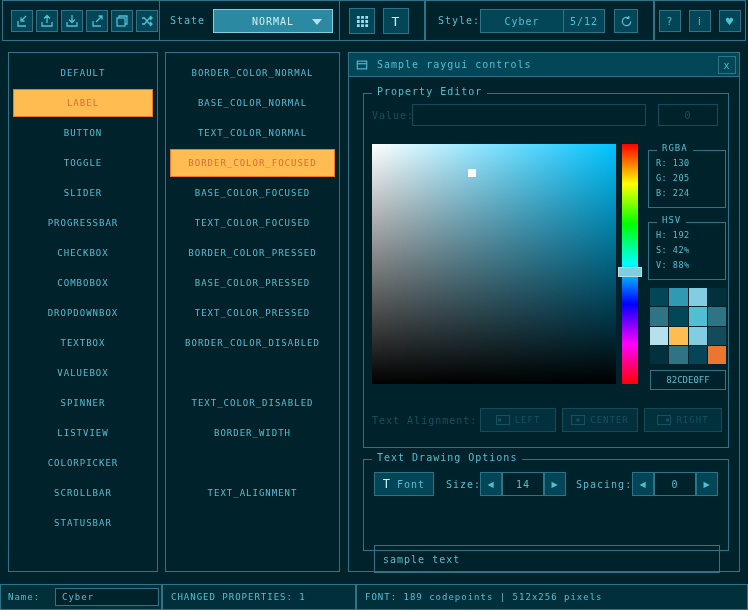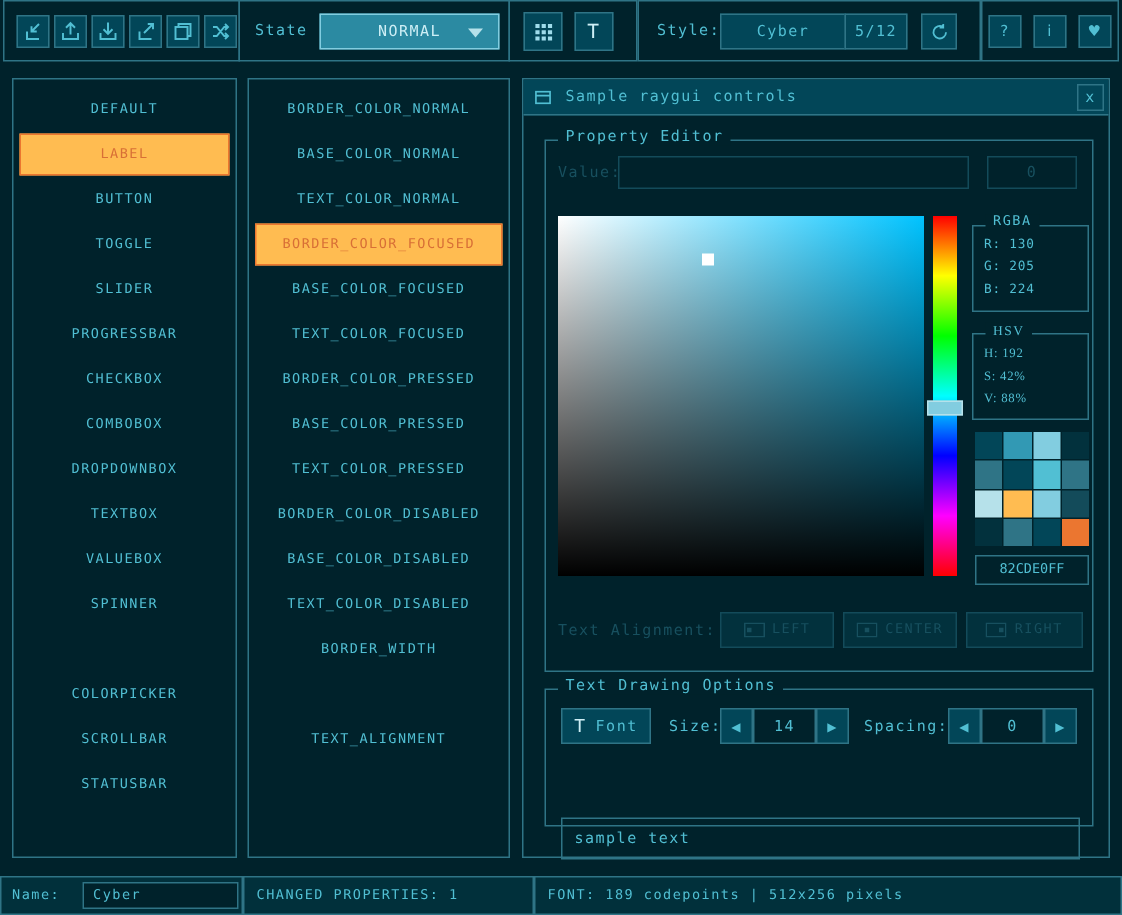--- a/index.html
+++ b/index.html
@@ -150,37 +150,37 @@
     <div class="list-item" style="top:66px;">BUTTON</div>
     <div class="list-item" style="top:96px;">TOGGLE</div>
     <div class="list-item" style="top:126px;">SLIDER</div>
     <div class="list-item" style="top:156px;">PROGRESSBAR</div>
     <div class="list-item" style="top:186px;">CHECKBOX</div>
     <div class="list-item" style="top:216px;">COMBOBOX</div>
     <div class="list-item" style="top:246px;">DROPDOWNBOX</div>
     <div class="list-item" style="top:276px;">TEXTBOX</div>
     <div class="list-item" style="top:306px;">VALUEBOX</div>
     <div class="list-item" style="top:336px;">SPINNER</div>
+    <div class="list-item" style="top:366px;">LISTVIEW</div>
     <div class="list-item" style="top:396px;">COLORPICKER</div>
     <div class="list-item" style="top:426px;">SCROLLBAR</div>
     <div class="list-item" style="top:456px;">STATUSBAR</div>
   </div>
 
   <div class="panel" style="left:165px; width:175px;text-align:right;">
     <div class="list-item" style="top:6px;">BORDER_COLOR_NORMAL</div>
     <div class="list-item" style="top:36px;">BASE_COLOR_NORMAL</div>
     <div class="list-item" style="top:66px;">TEXT_COLOR_NORMAL</div>
     <div class="list-item selected" style="top:96px;">BORDER_COLOR_FOCUSED</div>
     <div class="list-item" style="top:126px;">BASE_COLOR_FOCUSED</div>
     <div class="list-item" style="top:156px;">TEXT_COLOR_FOCUSED</div>
     <div class="list-item" style="top:186px;">BORDER_COLOR_PRESSED</div>
     <div class="list-item" style="top:216px;">BASE_COLOR_PRESSED</div>
     <div class="list-item" style="top:246px;">TEXT_COLOR_PRESSED</div>
     <div class="list-item" style="top:276px;">BORDER_COLOR_DISABLED</div>
-    <div class="list-item" style="top:306px;">BASE_COLOR_DISABLED</div>
     <div class="list-item" style="top:336px;">TEXT_COLOR_DISABLED</div>
     <div class="list-item" style="top:366px;">BORDER_WIDTH</div>
     <div class="list-item" style="top:426px;">TEXT_ALIGNMENT</div>
   </div>
 
   <div class="panel" style="left:348px; width:392px;">
 
     <div class="abs" style="left:0; top:0; width:100%; height:24px; background:#024658; border-bottom:1px solid #2f7486; display:flex; align-items:center;">
       <span style="margin-left:7px;">
         <svg viewBox="0 0 14 14" width="12" height="12" fill="none" stroke="#51bfd3" stroke-width="1.3">
@@ -211,21 +211,21 @@
       <div id="hue-bar" class="abs" style="left:258px; top:50px; width:16px; height:240px; cursor:pointer;"></div>
       <div class="abs" id="hue-handle" style="left: 254px; width: 24px; height: 10px; background: rgb(130, 205, 224); border: 1px solid rgb(182, 225, 234); top: 173px;"></div>
 
       <div class="group" style="left:284px; top:56px; width:78px; height:58px;">
         <span class="group-label" style="font-size:9px;">RGBA</span>
         <div class="info-line" style="margin-top:5px;">R: 130</div>
         <div class="info-line">G: 205</div>
         <div class="info-line">B: 224</div>
       </div>
 
-      <div class="group" style="left:284px; top:128px; width:78px; height:58px;font-family:Liberation Serif, serif;">
+      <div class="group" style="left:284px; top:128px; width:78px; height:58px;">
         <span class="group-label" style="font-size:9px;">HSV</span>
         <div class="info-line" style="margin-top:5px;">H: 192</div>
         <div class="info-line">S: 42%</div>
         <div class="info-line">V: 88%</div>
       </div>
 
       <div id="palette" class="abs" style="left:286px; top:194px; width:76px; height:76px;">
           <div style="background: rgb(2, 70, 88);"></div>
           <div style="background: rgb(50, 153, 180);"></div>
           <div style="background: rgb(130, 205, 224);"></div>

